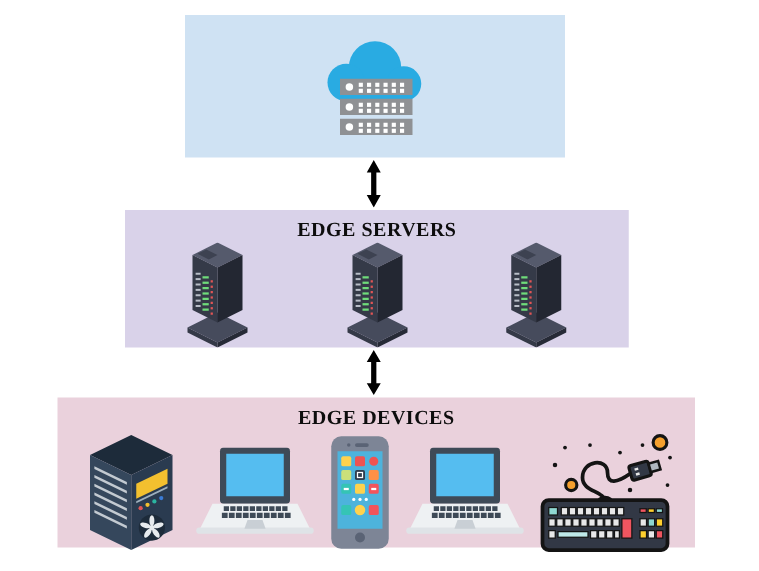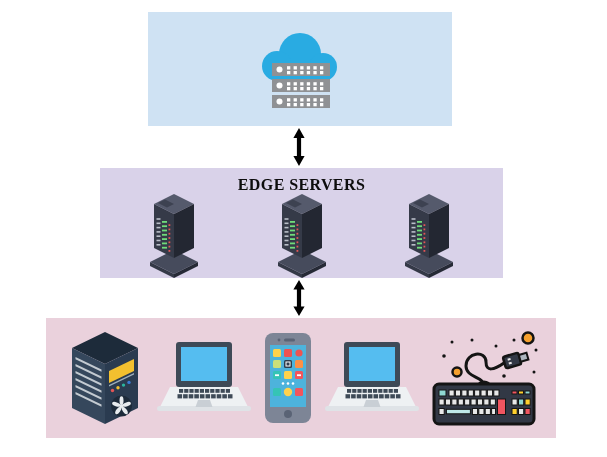--- a/index.html
+++ b/index.html
@@ -197,20 +197,21 @@
     </div>
   </div>
 
   <div class="arrow arrow-2">
     <svg width="14" height="36" viewBox="0 0 14 36">
       <path d="M7,0 L12.6,9.5 L9.1,9.5 L9.1,26.5 L12.6,26.5 L7,36 L1.4,26.5 L4.9,26.5 L4.9,9.5 L1.4,9.5 Z" fill="#000000"></path>
     </svg>
   </div>
 
   <div class="tier tier-edge-devices">
+    <div class="tier-title">EDGE DEVICES</div>
     <div class="icon-row">
 
       <svg width="86" height="96" viewBox="0 0 86 96">
         <polygon points="43,2 76,18 43,34 10,18" fill="#1d2b3a"></polygon>
         <polygon points="10,18 43,34 43,94 10,78" fill="#35475c"></polygon>
         <g fill="#c3cad1">
           <polygon points="13.5,27 39.5,39.6 39.5,41.8 13.5,29.2"></polygon>
           <polygon points="13.5,34 39.5,46.6 39.5,48.8 13.5,36.2"></polygon>
           <polygon points="13.5,41 39.5,53.6 39.5,55.8 13.5,43.2"></polygon>
           <polygon points="13.5,48 39.5,60.6 39.5,62.8 13.5,50.2"></polygon>

